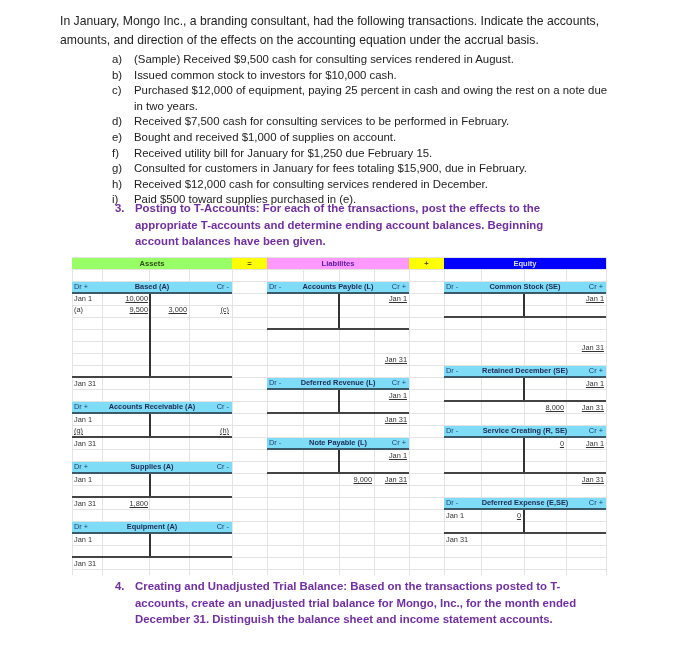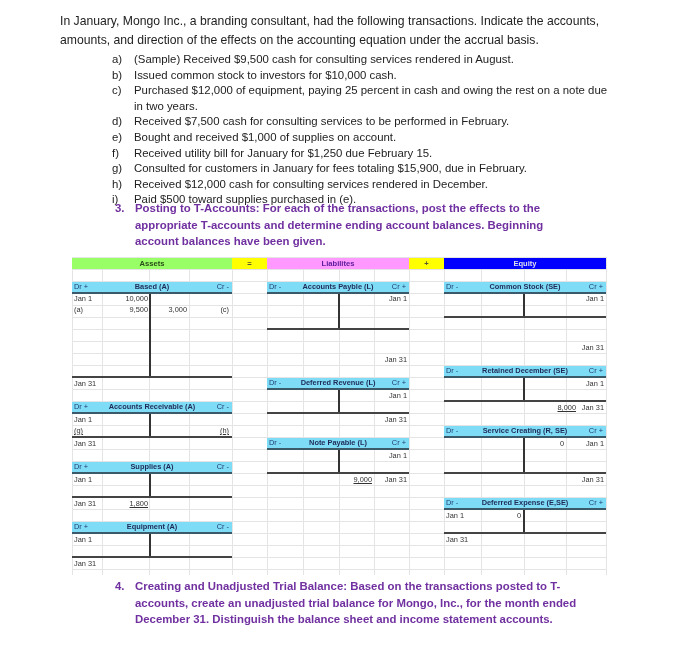--- a/index.html
+++ b/index.html
@@ -15,21 +15,21 @@
   .grid { position:absolute; left:72px; top:0; width:570px; height:650px; }
   .gl { position:absolute; background:#e4e4e4; }
   .band { position:absolute; height:11px; font-size:7.6px; line-height:11px; text-align:center; font-weight:bold; }
   .thead { position:absolute; height:10px; background:#7fdcf7; border-bottom:2px solid #3a5a6a; font-size:7.4px; line-height:10px; font-weight:bold; color:#223; }
   .thead .dr { position:absolute; left:2px; font-weight:normal; color:#1f3b70; }
   .thead .cr { position:absolute; right:3px; font-weight:normal; color:#1f3b70; }
   .thead .ttl { position:absolute; left:0; right:0; text-align:center; color:#1e2a55; }
   .vline { position:absolute; width:2px; background:#333; }
   .hline { position:absolute; height:2px; background:#444; }
   .cell { position:absolute; font-size:7.4px; line-height:10px; color:#333; white-space:nowrap; }
-  .r { text-align:right; }
+  .r { text-align:right;text-decoration:underline; }
   .u { text-decoration:underline; }
 </style>
 </head>
 <body>
 
 <div class="intro">In January, Mongo Inc., a branding consultant, had the following transactions. Indicate the accounts, amounts, and direction of the effects on the accounting equation under the accrual basis.</div>
 
 <ul class="tx-list">
   <li><span class="lbl">a)</span><span>(Sample) Received $9,500 cash for consulting services rendered in August.</span></li>
   <li><span class="lbl">b)</span><span>Issued common stock to investors for $10,000 cash.</span></li>
@@ -189,21 +189,21 @@
   <div class="cell r" style="left:494px;width:38px;top:343px">Jan 31</div>
 
   <div class="thead" style="left:372px;top:366px;width:162px;">
     <span class="dr">Dr -</span>
     <span class="ttl">Retained December (SE)</span>
     <span class="cr">Cr +</span>
   </div>
   <div class="vline" style="left:451px;top:378px;height:24px"></div>
   <div class="hline" style="left:372px;top:400px;width:162px"></div>
   <div class="cell r" style="left:494px;width:38px;top:379px">Jan 1</div>
-  <div class="cell r u" style="left:452px;width:52px;top:403px">8,000</div>
+  <div class="cell r u" style="left:452px;width:40px;top:403px">8,000</div>
   <div class="cell r" style="left:494px;width:38px;top:403px">Jan 31</div>
 
   <div class="thead" style="left:372px;top:426px;width:162px;">
     <span class="dr">Dr -</span>
     <span class="ttl">Service Creating (R, SE)</span>
     <span class="cr">Cr +</span>
   </div>
   <div class="vline" style="left:451px;top:438px;height:36px"></div>
   <div class="hline" style="left:372px;top:472px;width:162px"></div>
   <div class="cell r" style="left:452px;width:40px;top:439px">0</div>

